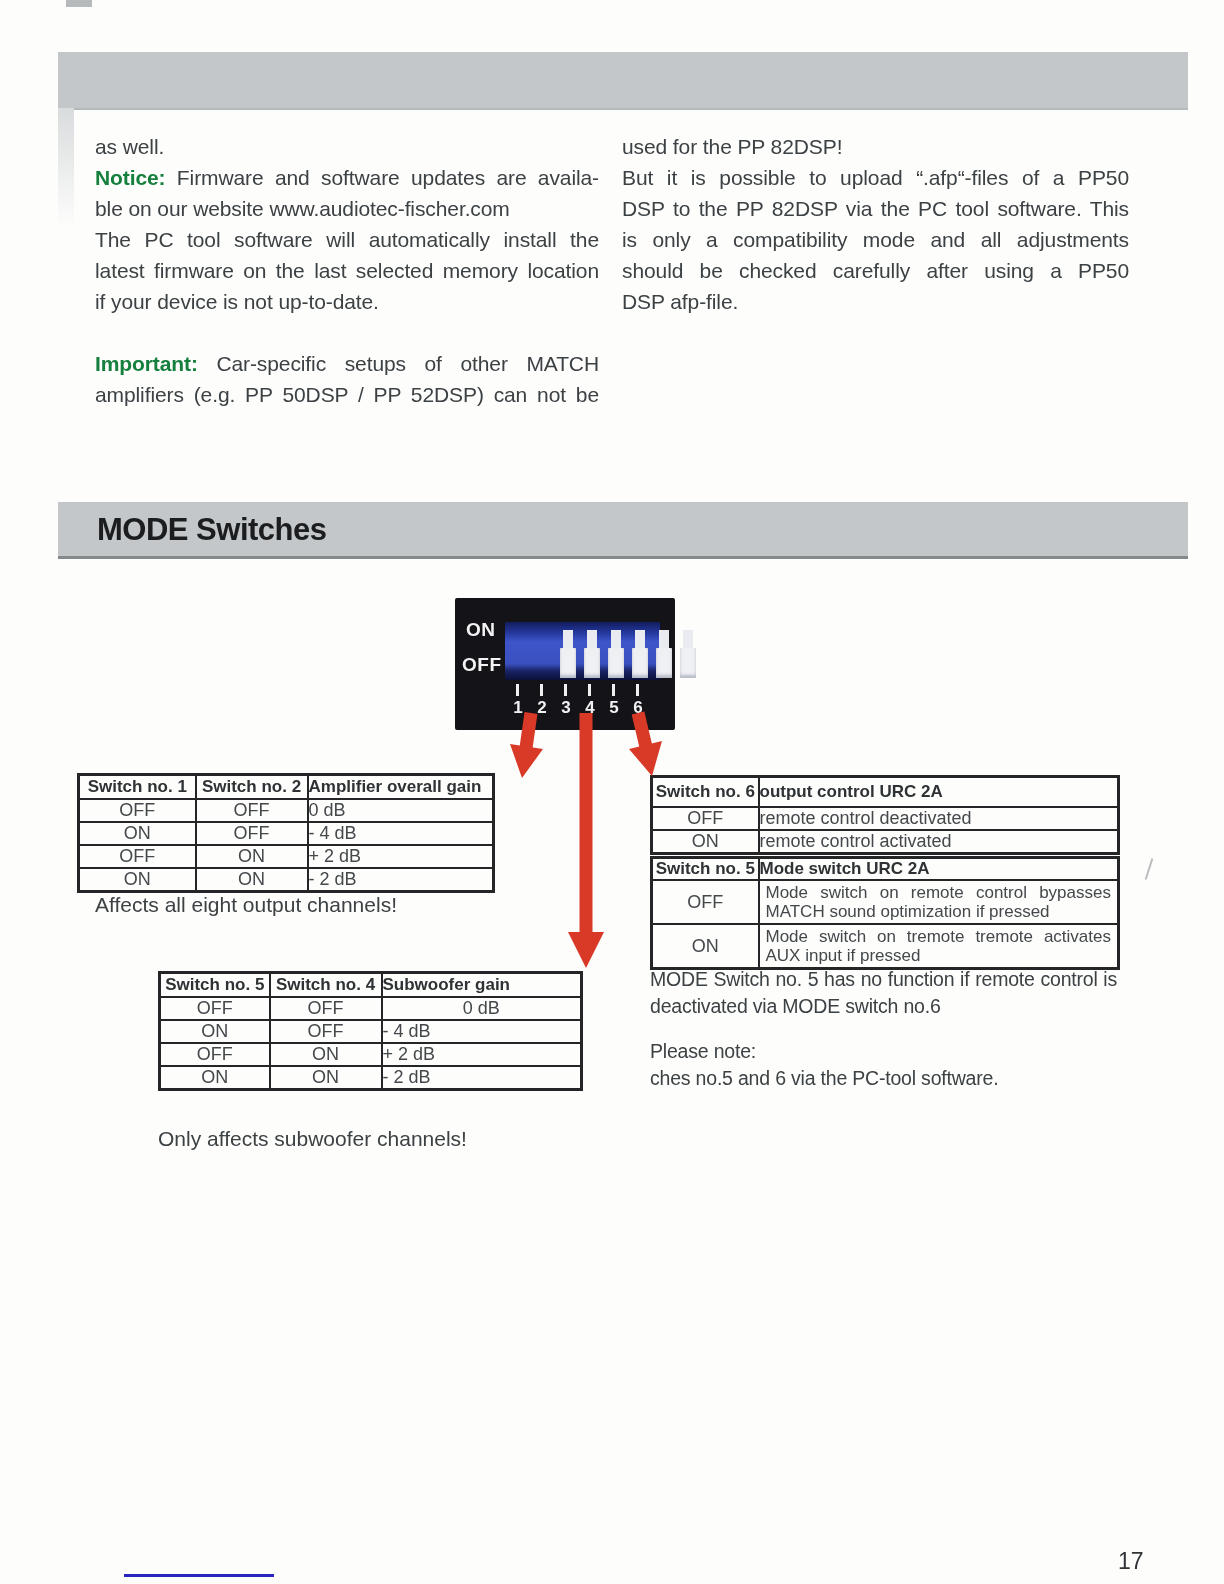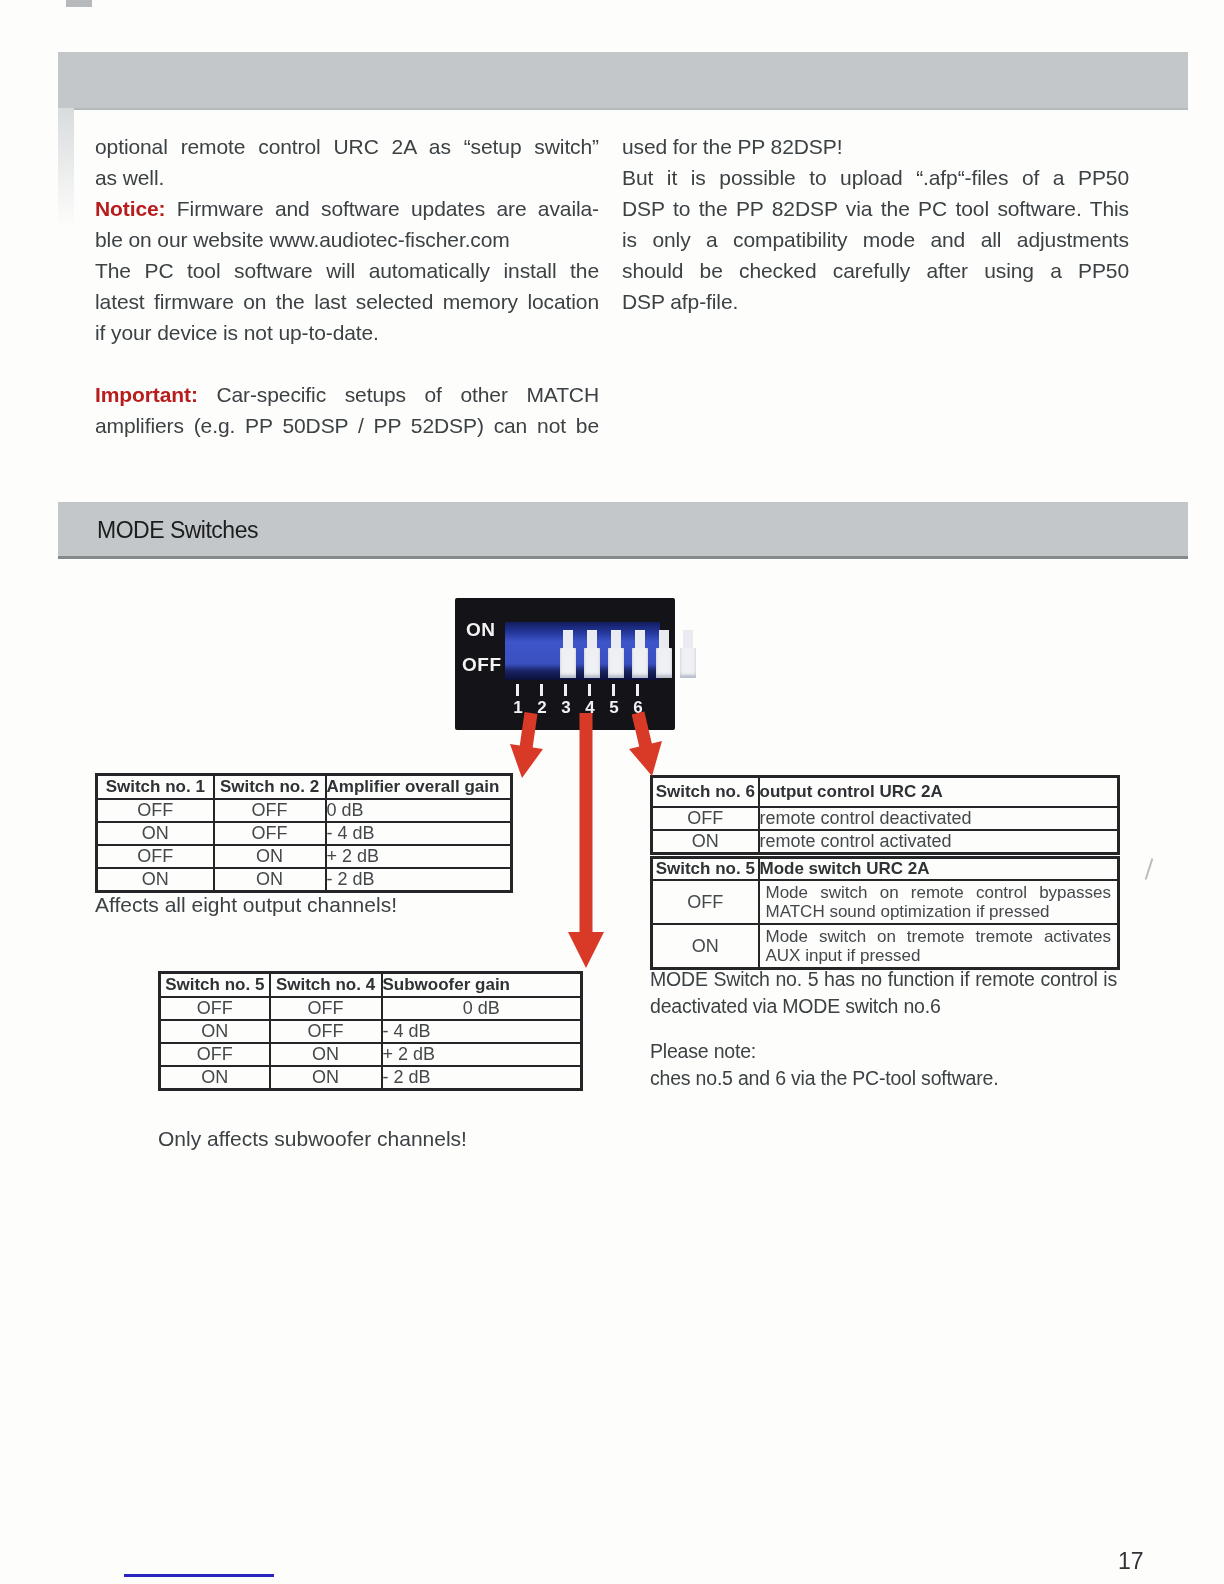--- a/index.html
+++ b/index.html
@@ -7,30 +7,30 @@
     position:relative;width:1224px;height:1584px;overflow:hidden;
     background:#fdfdfc;color:#3c4144;
     font-family:"Liberation Sans","DejaVu Sans",sans-serif;
   }
   
   .bar{position:absolute;left:58px;width:1130px;background:#c3c7c9;}
   .bar-top{top:52px;height:56px;border-bottom:2px solid #b4b9bb;}
   .bar-mode{top:502px;height:54px;border-bottom:3px solid #85898b;}
   .bar-mode .bar-title{
     position:absolute;left:39px;top:0;height:54px;line-height:56px;
-    font-size:23px;font-weight:400;color:#1b1d1e;letter-spacing:-0.5px;
+    font-size:31px;font-weight:700;color:#1b1d1e;letter-spacing:-0.5px;
   }
   .smudge{position:absolute;left:66px;top:0;width:26px;height:7px;background:#b6babc;}
   .slash-artifact{position:absolute;left:1148px;top:858px;width:2px;height:22px;
     background:#b9bcbe;transform:rotate(18deg);}
   
   .txtcol{position:absolute;font-size:21px;line-height:31px;letter-spacing:-0.1px;}
   .txtcol .ln{height:31px;white-space:nowrap;}
   .j{text-align:justify;text-align-last:justify;}
-  .bp{font-weight:700;color:#b91c1c;}
+  .bp{font-weight:700;color:#15803d;}
   .col-left{left:95px;top:131px;width:504px;}
   .col-right{left:622px;top:131px;width:507px;}
   
   .caption{position:absolute;font-size:21px;color:#3c4144;white-space:nowrap;}
   .notes{position:absolute;left:650px;top:968px;width:467px;font-size:19.5px;
     letter-spacing:-0.2px;color:#3c4144;}
   .notes .ln{height:27px;white-space:nowrap;}
   .notes .gap{height:18px;}
   
   table.tbl{position:absolute;border-collapse:collapse;table-layout:fixed;
@@ -72,21 +72,20 @@
 </head>
 <body>
 
 <div class="page">
 
   <div class="smudge"></div>
   <div class="bar bar-top"></div>
   <div class="edge"></div>
 
   <div class="txtcol col-left">
-    <div class="ln j">optional remote control URC 2A as “setup switch”</div>
     <div class="ln">as well.</div>
     <div class="ln j"><b class="bp">Notice:</b><span> Firmware and software updates are availa-</span></div>
     <div class="ln">ble on our website www.audiotec-fischer.com</div>
     <div class="ln j">The PC tool software will automatically install the</div>
     <div class="ln j">latest firmware on the last selected memory location</div>
     <div class="ln">if your device is not up-to-date.</div>
     <div class="ln"></div>
     <div class="ln j"><b class="bp">Important:</b><span> Car-specific setups of other MATCH</span></div>
     <div class="ln j">amplifiers (e.g. PP 50DSP / PP 52DSP) can not be</div>
   </div>
@@ -155,21 +154,21 @@
     <g fill="#d93a27" stroke="#d93a27">
       <line x1="586" y1="713" x2="586" y2="934" stroke-width="13"></line>
       <polygon points="586,968 568,932 604,932" stroke="none"></polygon>
     </g>
     <g fill="#d93a27" stroke="#d93a27">
       <line x1="638" y1="713" x2="646" y2="747" stroke-width="13"></line>
       <polygon points="652,776 662,741 629,749" stroke="none"></polygon>
     </g>
   </svg>
 
-  <table class="tbl" style="left:95px;top:773px;width:415px;">
+  <table class="tbl" style="left:77px;top:773px;width:415px;">
     <colgroup>
         <col style="width:117px">
         <col style="width:112px">
         <col style="width:186px">
       </colgroup>
     <tbody>
         <tr style="height:24px">
       <th class="c">Switch no. 1</th>
       <th class="c">Switch no. 2</th>
       <th class="l">Amplifier overall gain</th>

